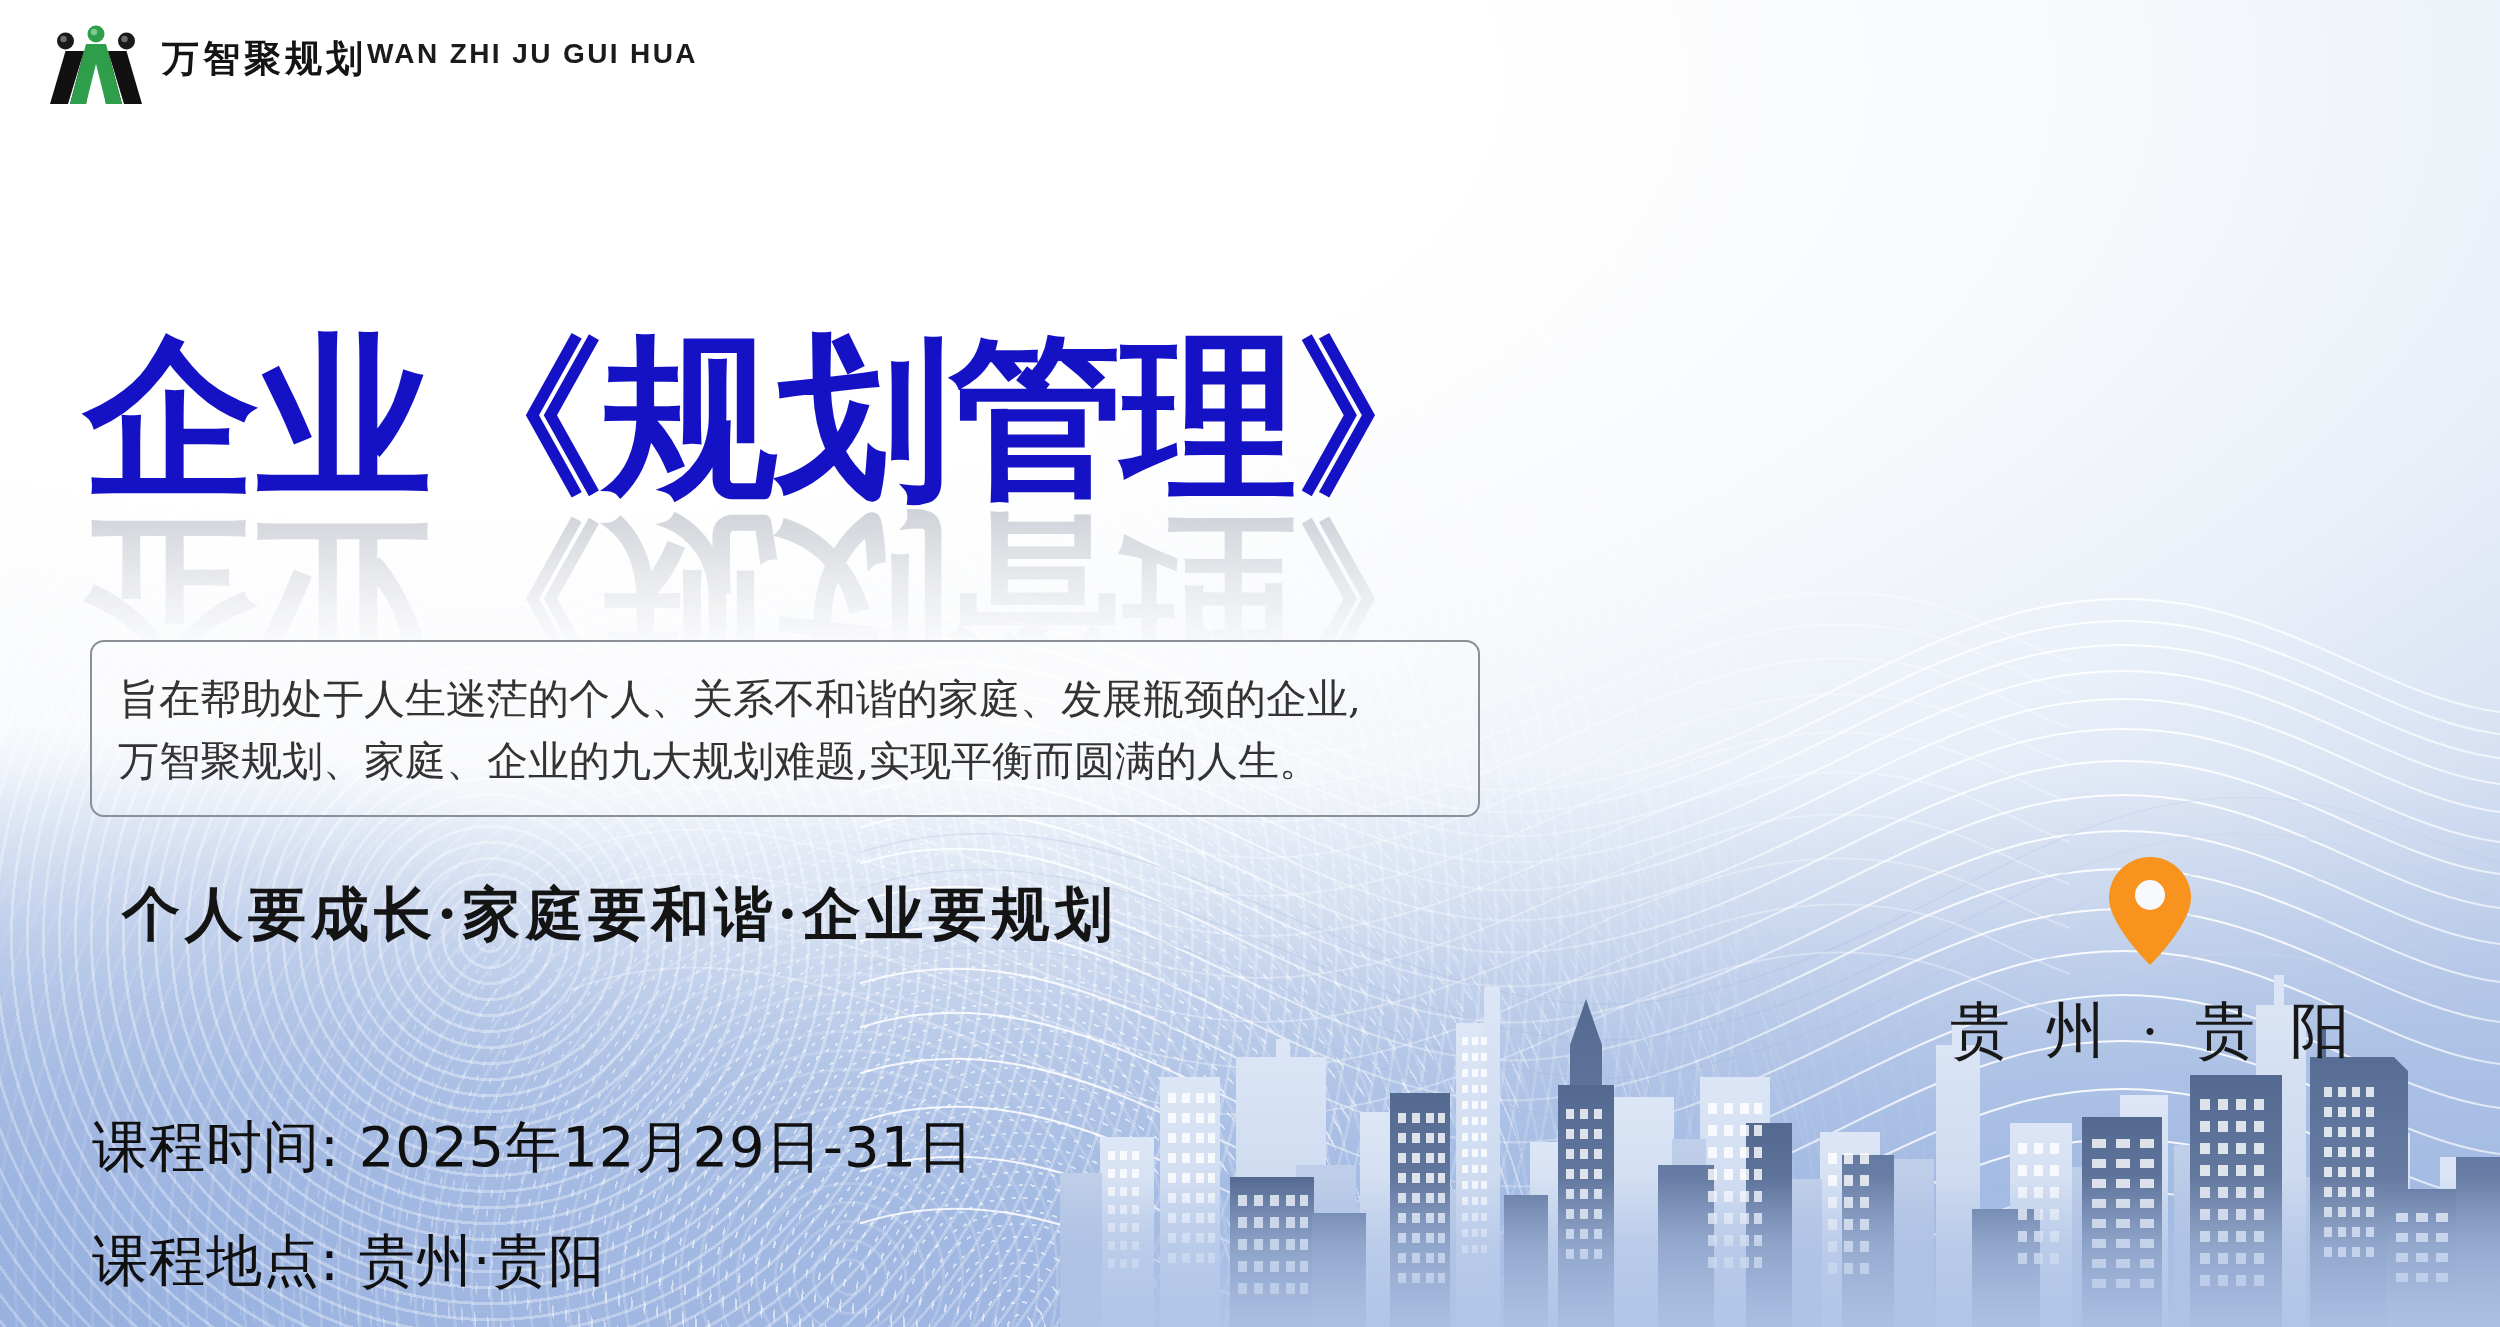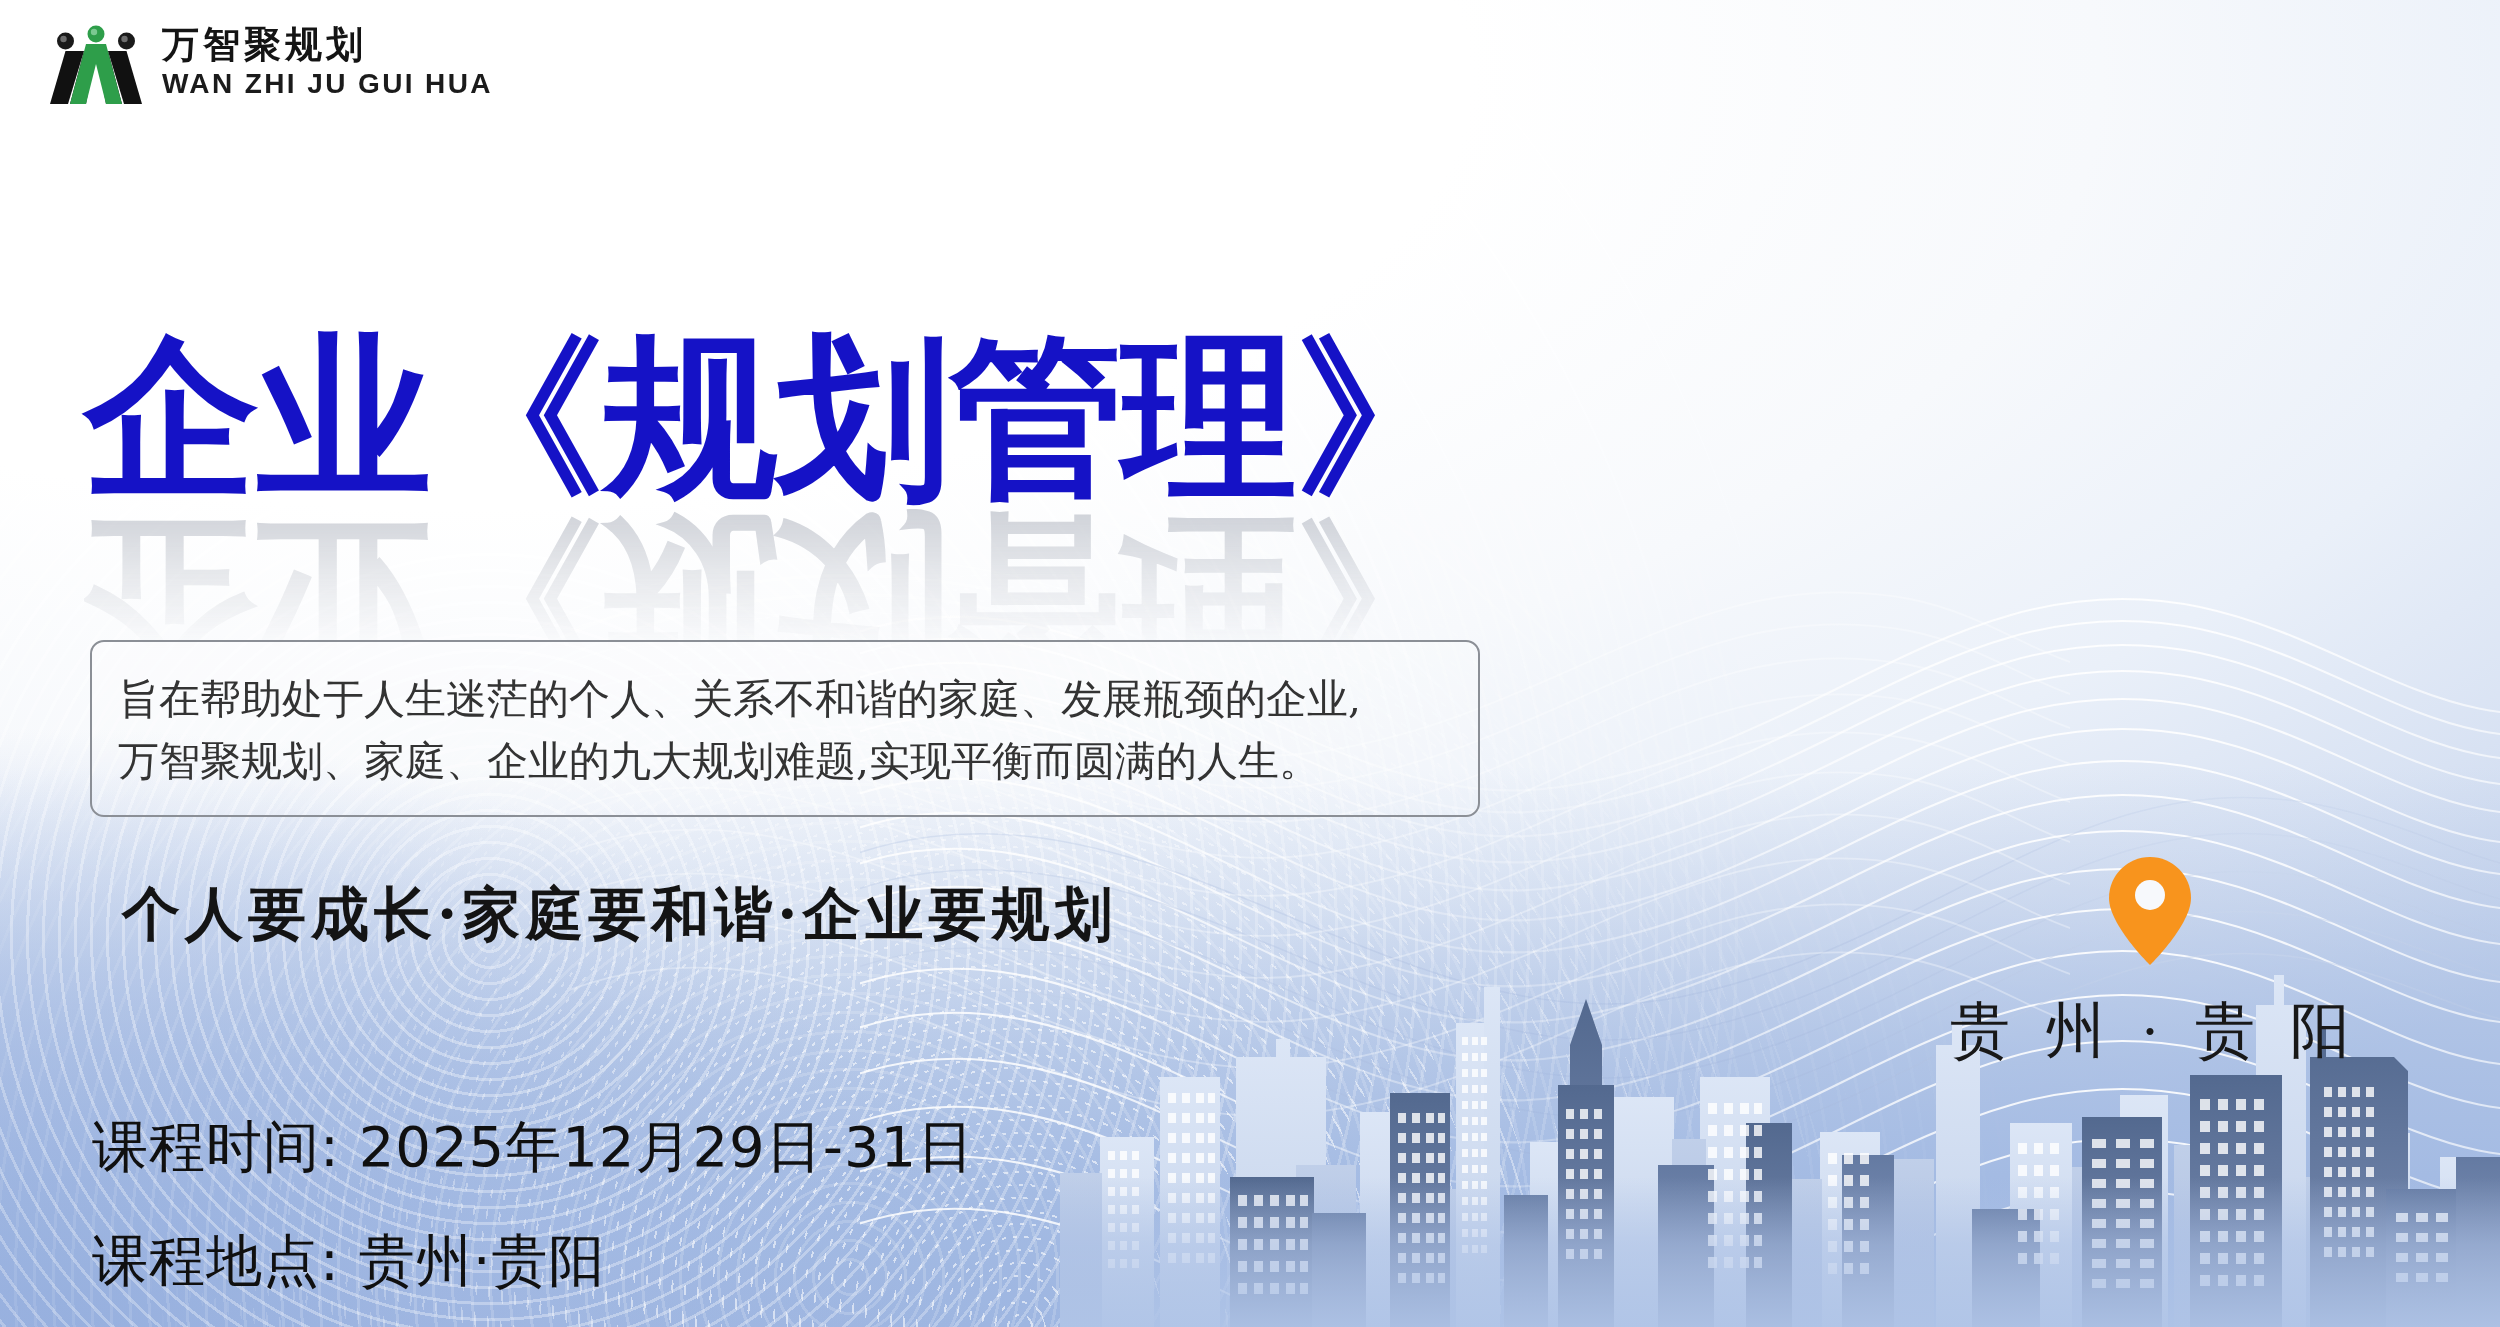--- a/index.html
+++ b/index.html
@@ -63,21 +63,21 @@
     opacity:.75;
   }
 
   
   .waves{position:absolute;right:-60px;bottom:-30px;width:1700px;height:1000px;opacity:.95;}
   .waves2{position:absolute;right:430px;bottom:120px;width:1500px;height:820px;opacity:.6;}
 
   
   .logo{position:absolute;left:44px;top:18px;display:flex;align-items:center;gap:14px;}
   .logo-mark{width:104px;height:88px;display:block;}
-  .logo-text{display:flex;flex-direction:column;line-height:1;}
+  .logo-text{display:flex;flex-direction:row;line-height:1;}
   .logo-cn{font-family:"DejaVu Serif","Liberation Serif",serif;font-size:37px;font-weight:700;color:#141414;letter-spacing:4px;margin-bottom:7px;}
   .logo-en{font-family:"Liberation Sans",sans-serif;font-size:28px;font-weight:700;color:#1b1b1b;letter-spacing:2.4px;}
 
   
   .title-wrap{position:absolute;left:84px;top:330px;}
   .title{
     font-family:"DejaVu Sans","Liberation Sans",sans-serif;
     font-size:175px;font-weight:700;line-height:1;
     color:#1512C6;letter-spacing:-2px;white-space:nowrap;
     text-shadow:2px 2px 0 rgba(255,255,255,.6);

